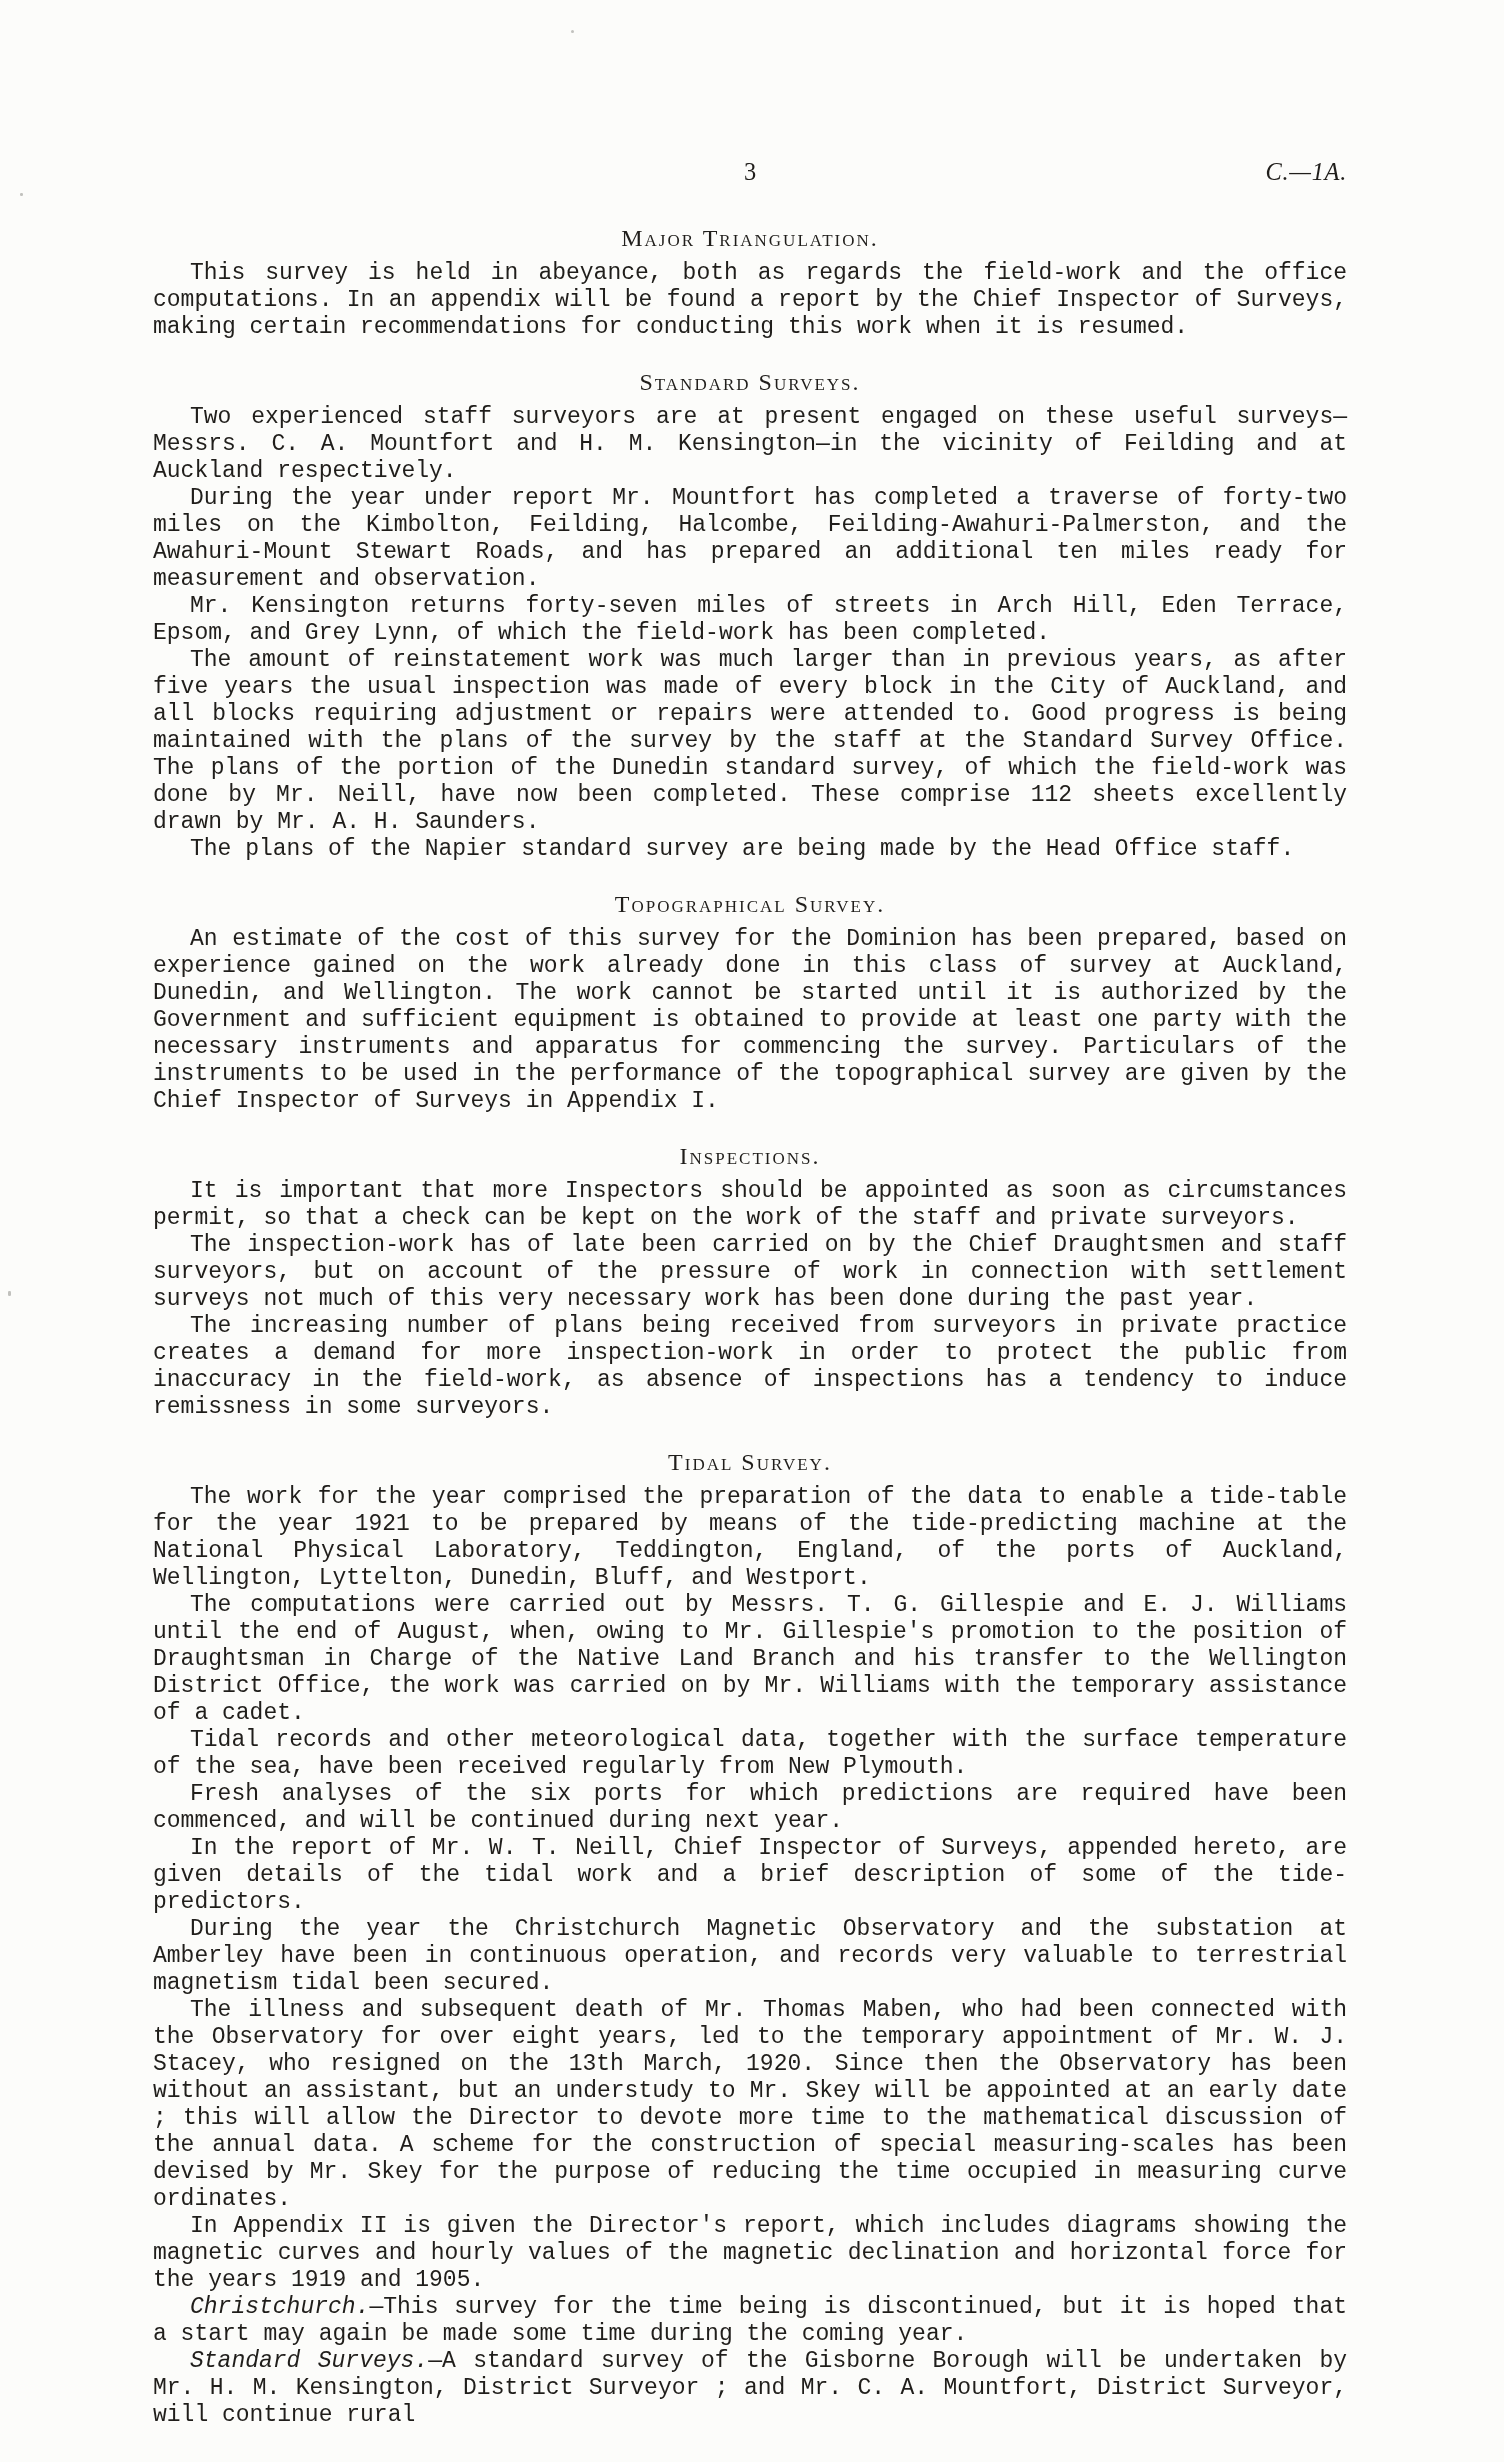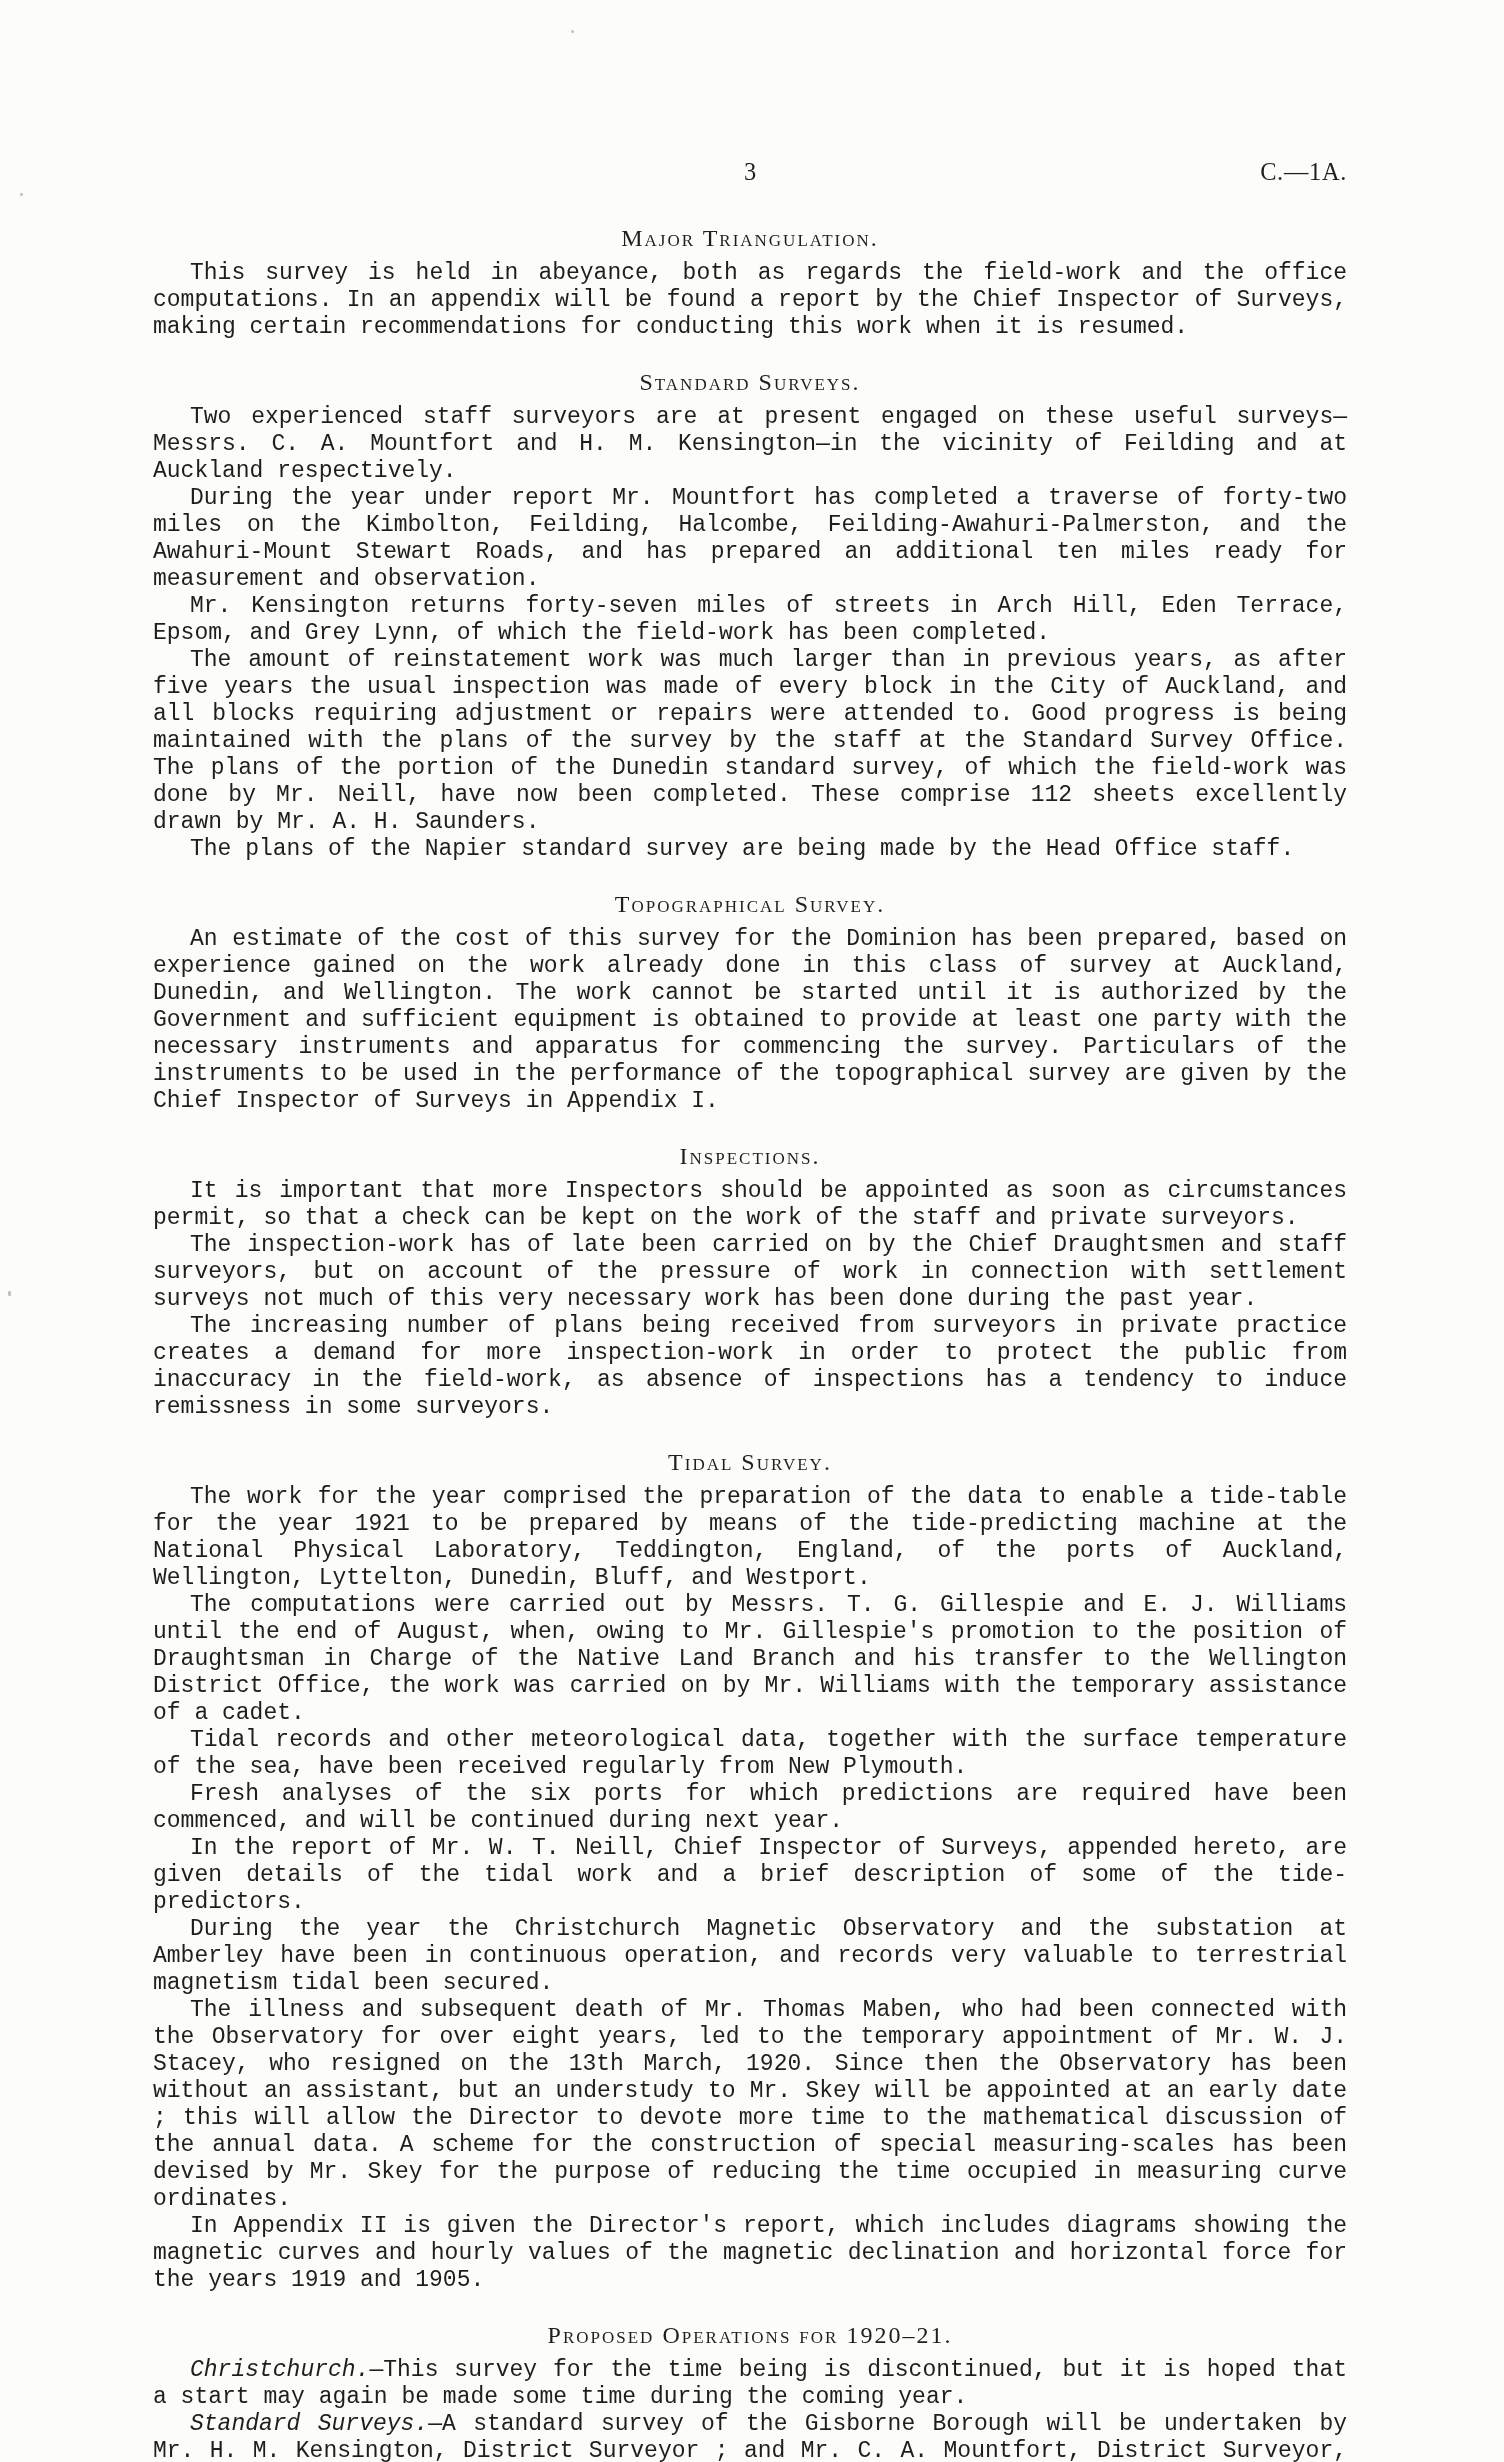--- a/index.html
+++ b/index.html
@@ -27,20 +27,21 @@
     position: absolute;
     left: 50%;
     transform: translateX(-50%);
     top: 0;
   }
   .doc-code {
     position: absolute;
     right: 0;
     top: 0;
     letter-spacing: 0.7px;
+    font-style: italic;
   }
   .section-heading {
     text-align: center;
     font-variant: small-caps;
     font-weight: normal;
     font-size: 24px;
     letter-spacing: 2px;
     margin-top: 28px;
     margin-bottom: 8px;
   }
@@ -112,19 +113,18 @@
     <p class="para">In the report of Mr. W. T. Neill, Chief Inspector of Surveys, appended hereto, are given details of the tidal work and a brief description of some of the tide-predictors.</p>
   </section>
 
   <section class="doc-section">
     <p class="para">During the year the Christchurch Magnetic Observatory and the substation at Amberley have been in continuous operation, and records very valuable to terrestrial magnetism tidal been secured.</p>
     <p class="para">The illness and subsequent death of Mr. Thomas Maben, who had been connected with the Observatory for over eight years, led to the temporary appointment of Mr. W. J. Stacey, who resigned on the 13th March, 1920.  Since then the Observatory has been without an assistant, but an understudy to Mr. Skey will be appointed at an early date ; this will allow the Director to devote more time to the mathematical discussion of the annual data.  A scheme for the construction of special measuring-scales has been devised by Mr. Skey for the purpose of reducing the time occupied in measuring curve ordinates.</p>
     <p class="para">In Appendix II is given the Director's report, which includes diagrams showing the magnetic curves and hourly values of the magnetic declination and horizontal force for the years 1919 and 1905.</p>
   </section>
 
   <section class="doc-section">
-    <h2 class="section-heading">Proposed Operations for 1920–21.</h2>
     <p class="para"><i class="lead">Christchurch.</i><span>—This survey for the time being is discontinued, but it is hoped that a start may again be made some time during the coming year.</span></p>
     <p class="para"><i class="lead">Standard Surveys.</i><span>—A standard survey of the Gisborne Borough will be undertaken by Mr. H. M. Kensington, District Surveyor ; and Mr. C. A. Mountfort, District Surveyor, will continue rural</span></p>
   </section>
 
 </div>
 
 
 </body></html>

